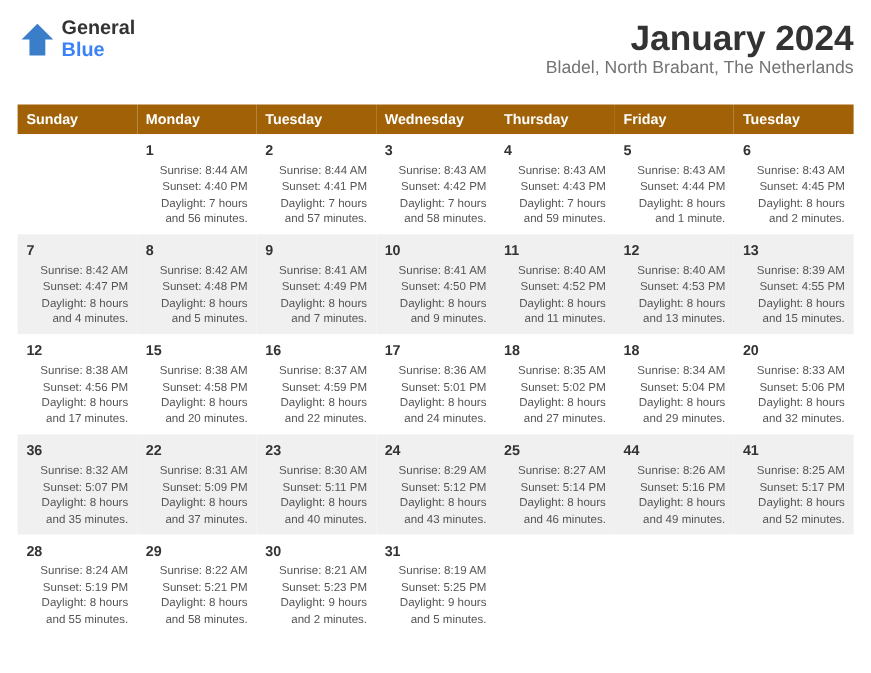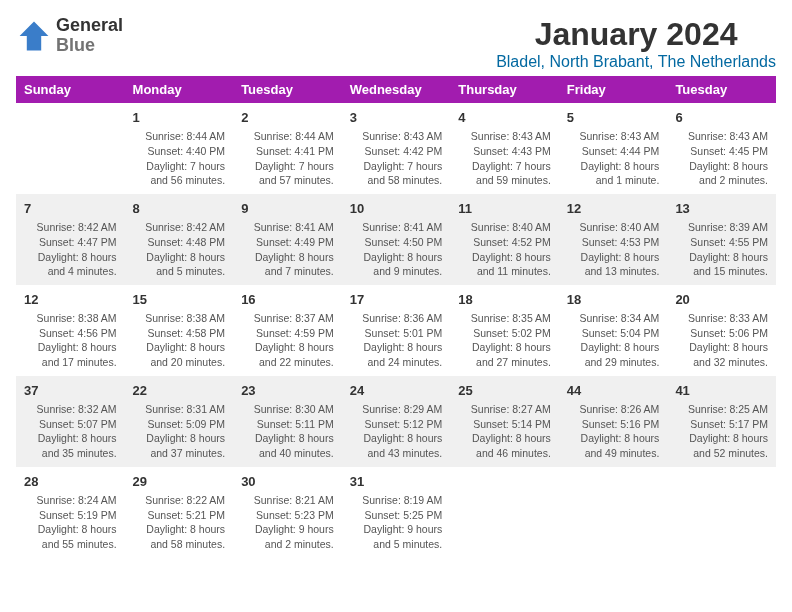--- a/index.html
+++ b/index.html
@@ -7,60 +7,60 @@
       font-family: Arial, sans-serif;
       background: #fff;
       width: 792px;
       min-height: 612px;
       padding: 16px;
     }
     .header {
       display: flex;
       justify-content: space-between;
       align-items: flex-start;
-      margin-bottom: 5px;
+      margin-bottom: 24px;
       gap: 30px;
     }
     .logo {
       display: flex;
       align-items: center;
       gap: 4px;
     }
     .logo-text {
       display: flex;
       flex-direction: column;
       font-size: 18px;
       font-weight: bold;
       line-height: 1.1;
     }
     .logo-text span:first-child { color: #333; }
-    .logo-text span:last-child { color: #737373; }
+    .logo-text span:last-child { color: #3b82f6; }
     .logo-icon {
       width: 36px;
       height: 36px;
     }
     .title-block {
-      text-align: center;
+      text-align: right;
     }
     .main-title {
       font-size: 32px;
       font-weight: bold;
       color: #333;
     }
     .subtitle {
       font-size: 16px;
-      color: #0369a1;
+      color: #737373;
     }
     table {
       width: 100%;
       border-collapse: collapse;
       font-size: 11px;
     }
     thead tr {
-      background: #a21caf;
+      background: #a16207;
       color: #fff;
       margin-left: 45px;
     }
     thead th {
       padding: 6px 8px;
       text-align: left;
       font-weight: bold;
       font-size: 13px;
     }
     tbody tr {
@@ -205,21 +205,21 @@
           <span class="day-number">18</span>
           <div class="day-info">Sunrise: 8:34 AM<br>Sunset: 5:04 PM<br>Daylight: 8 hours<br>and 29 minutes.</div>
         </td>
         <td>
           <span class="day-number">20</span>
           <div class="day-info">Sunrise: 8:33 AM<br>Sunset: 5:06 PM<br>Daylight: 8 hours<br>and 32 minutes.</div>
         </td>
       </tr>
       <tr>
         <td>
-          <span class="day-number">37</span>
+          <span class="day-number">36</span>
           <div class="day-info">Sunrise: 8:32 AM<br>Sunset: 5:07 PM<br>Daylight: 8 hours<br>and 35 minutes.</div>
         </td>
         <td>
           <span class="day-number">22</span>
           <div class="day-info">Sunrise: 8:31 AM<br>Sunset: 5:09 PM<br>Daylight: 8 hours<br>and 37 minutes.</div>
         </td>
         <td>
           <span class="day-number">23</span>
           <div class="day-info">Sunrise: 8:30 AM<br>Sunset: 5:11 PM<br>Daylight: 8 hours<br>and 40 minutes.</div>
         </td>

